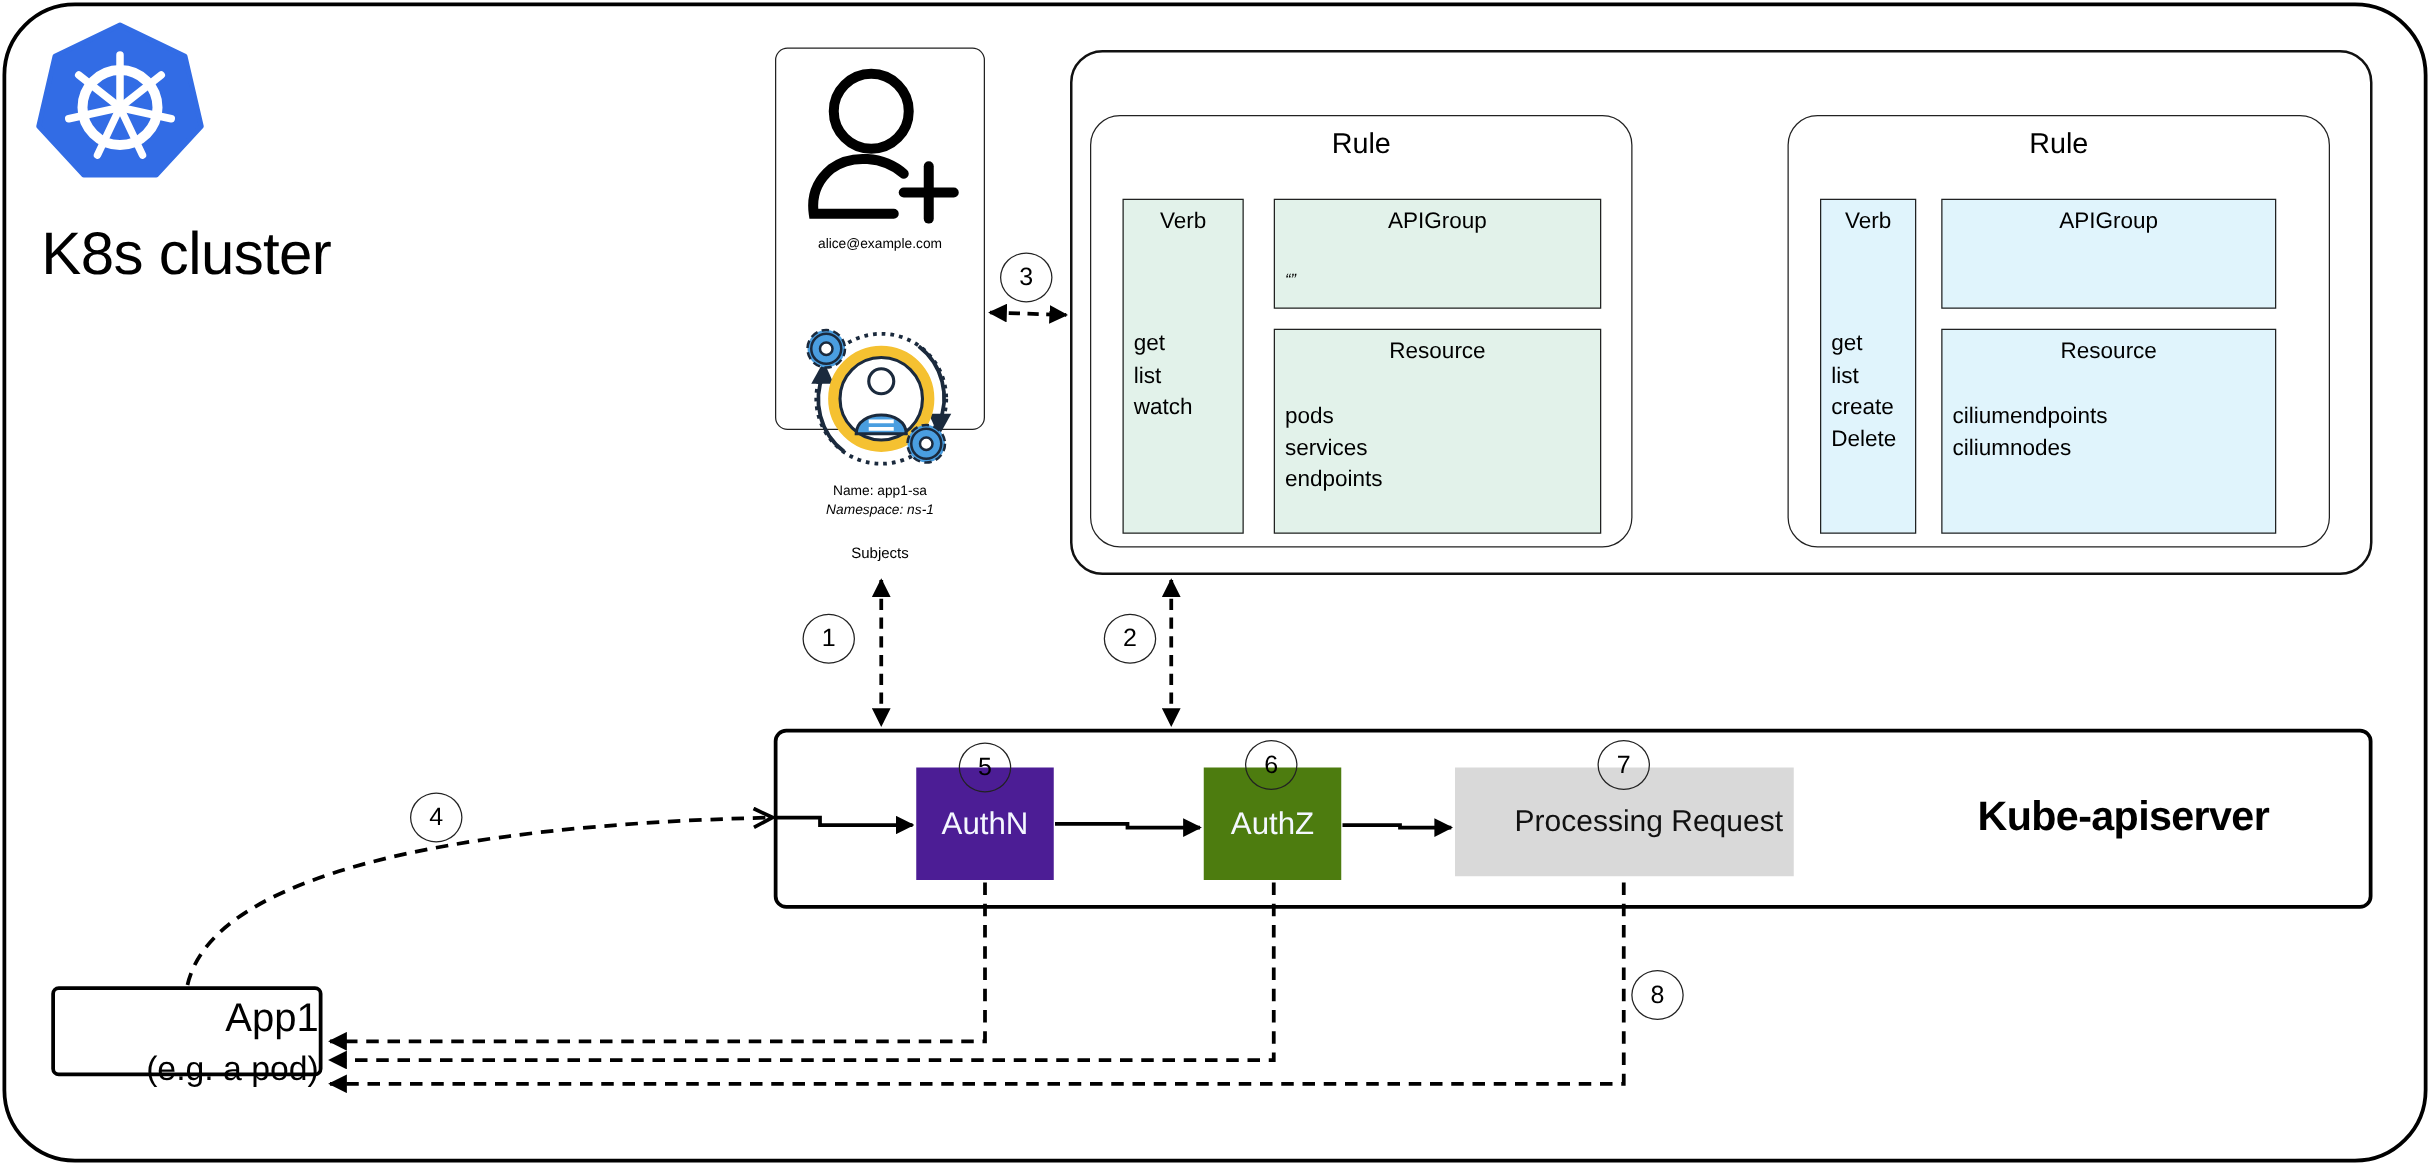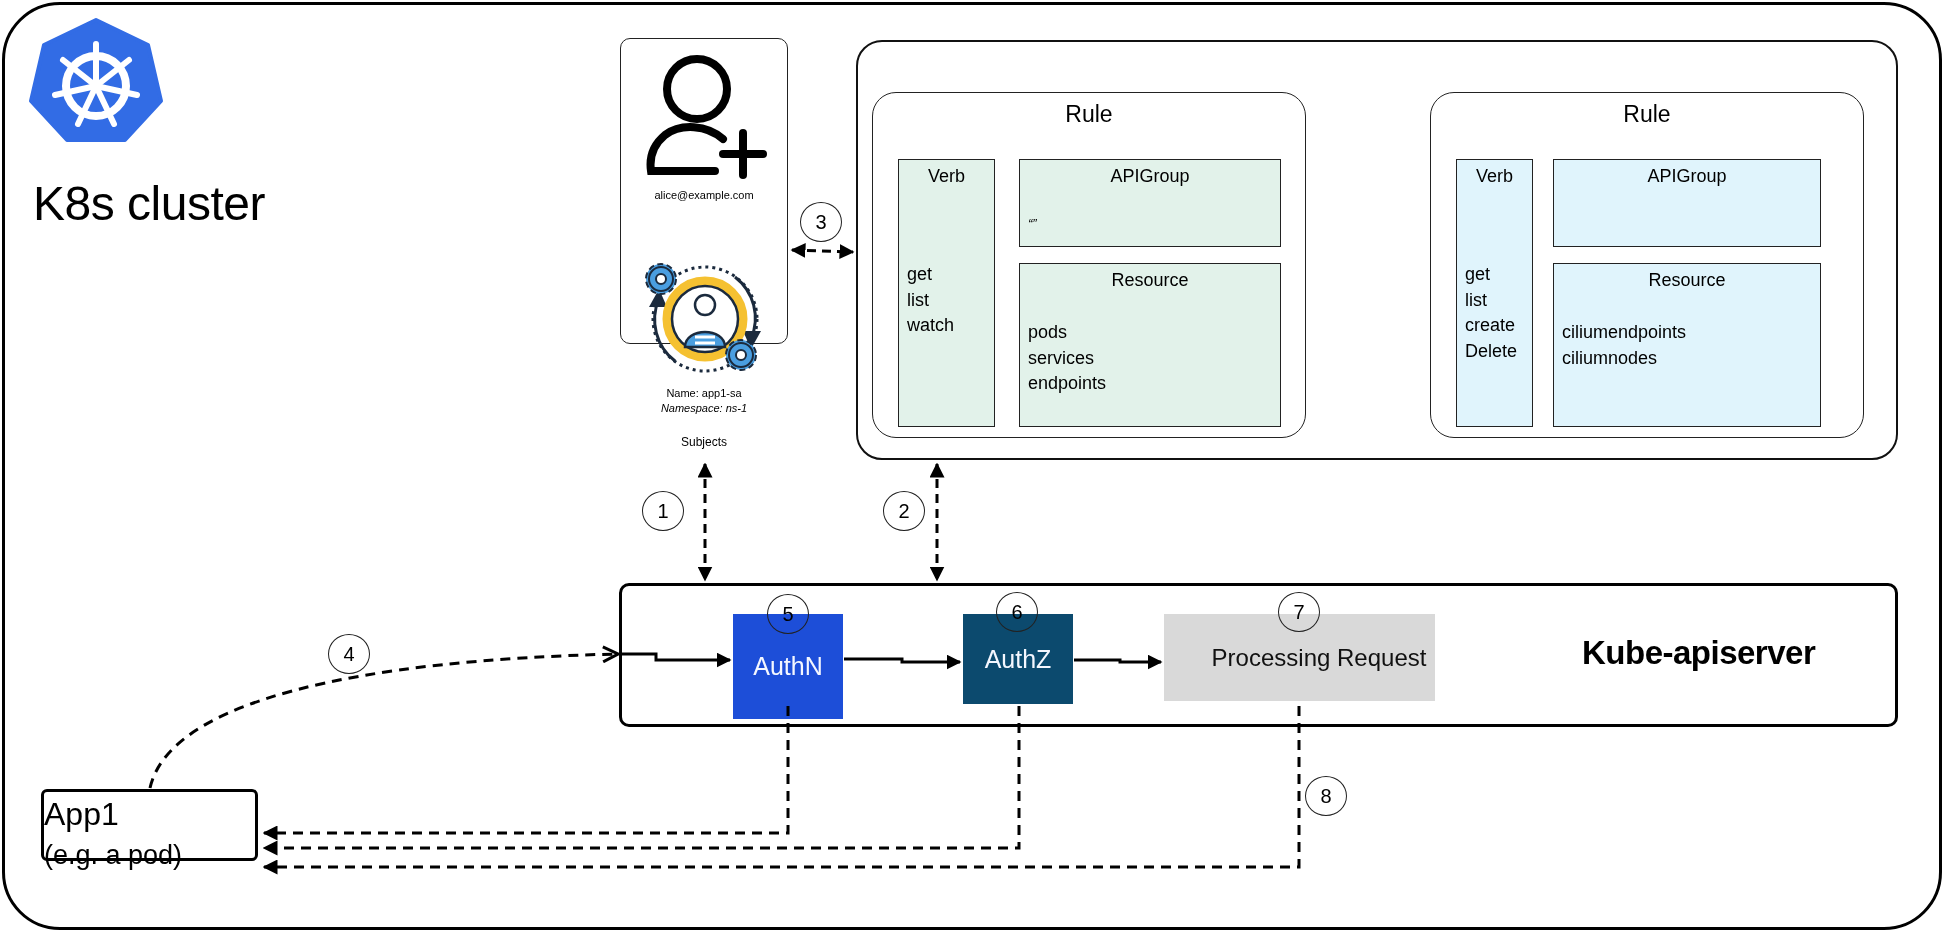--- a/index.html
+++ b/index.html
@@ -19,25 +19,25 @@
   .rule-title { position: absolute; left: 0; width: 100%; text-align: center; font-size: 23px; top: 8px; }
   .cell { border: 1.5px solid #222; }
   .cell-title { position: absolute; left: 0; width: 100%; text-align: center; font-size: 18px; top: 6px; }
   .cell-list { position: absolute; left: 8px; font-size: 18px; line-height: 25.5px; }
   .green { background: #e2f2ea; }
   .blue { background: #e0f4fc; }
 
   #apiserver { left: 619px; top: 583px; width: 1279px; height: 144px; border: 3px solid #000; border-radius: 10px; }
   #apiserver-title { left: 1582px; top: 634px; font-size: 33px; font-weight: bold; letter-spacing: -0.5px; }
   .stage { display: flex; align-items: center; justify-content: center; font-size: 25px; }
-  #authn { left: 733px; top: 614px; width: 110px; height: 105px; background: #1d4ed8; color: #f4f7ff; }
-  #authz { left: 963px; top: 614px; width: 110px; height: 90px; background: #0c4a6e; color: #f4f7ff; }
+  #authn { left: 733px; top: 614px; width: 110px; height: 90px; background: #4c1d95; color: #f4f7ff; }
+  #authz { left: 963px; top: 614px; width: 110px; height: 90px; background: #4d7c0f; color: #f4f7ff; }
   #proc  { left: 1164px; top: 614px; width: 271px; height: 87px; background: #d9d9d9; color: #111; font-size: 24px; padding-left: 39px; }
 
-  #app1 { left: 41px; top: 789px; width: 217px; height: 72px; border: 3px solid #000; border-radius: 6px; background: #fff; text-align: left; }
+  #app1 { left: 41px; top: 789px; width: 217px; height: 72px; border: 3px solid #000; border-radius: 6px; background: #fff; text-align: right; }
   #app1-name { position: absolute; left: 0; width: 100%; top: 4px; font-size: 32px; }
   #app1-sub { position: absolute; left: 0; width: 100%; top: 48px; font-size: 27px; }
 
   .badge { width: 42px; height: 40px; border: 1.2px solid #222; border-radius: 50%; background: transparent;
            display: flex; align-items: center; justify-content: center; font-size: 20px; }
   svg.overlay { position: absolute; left: 0; top: 0; }
 </style>
 </head>
 <body>
 

